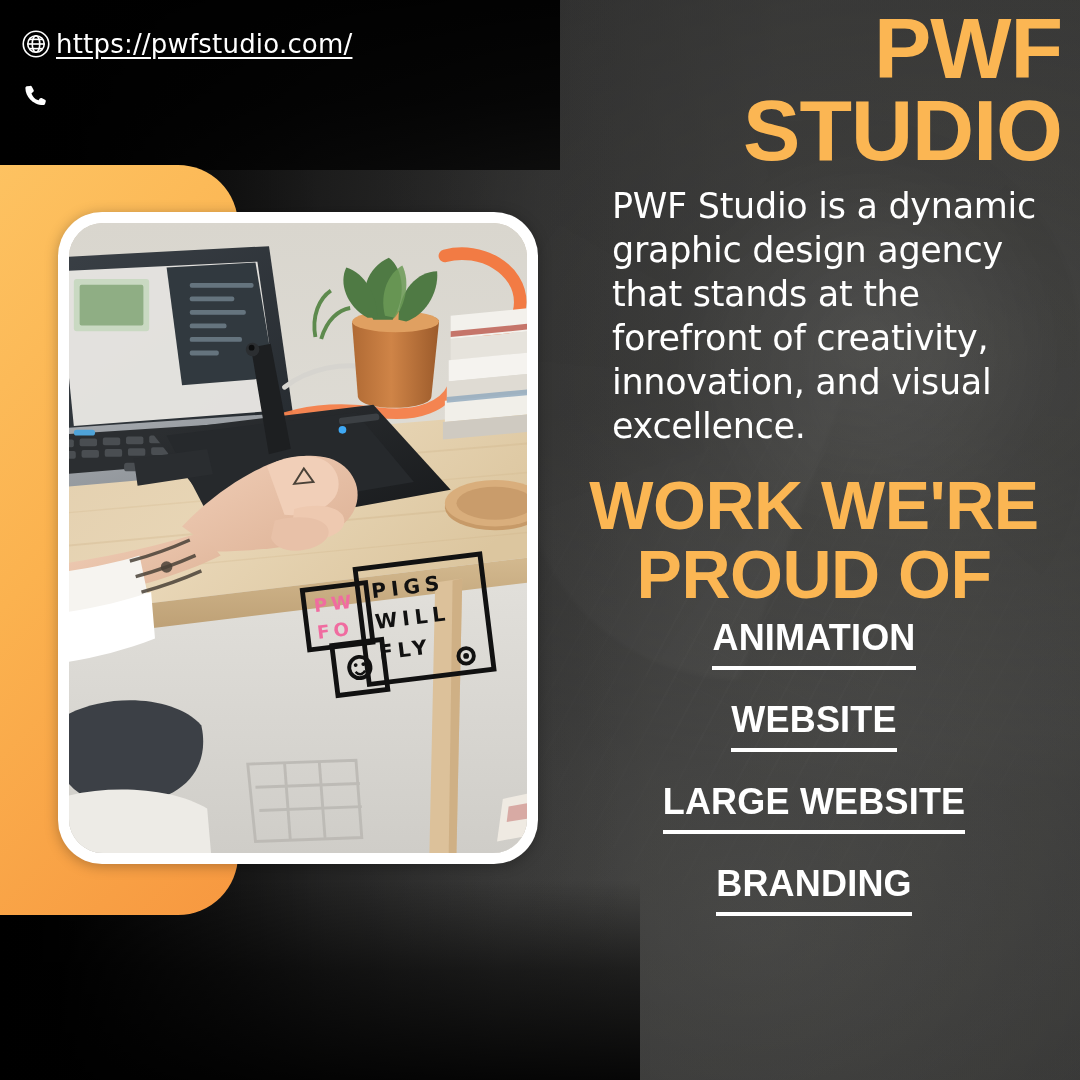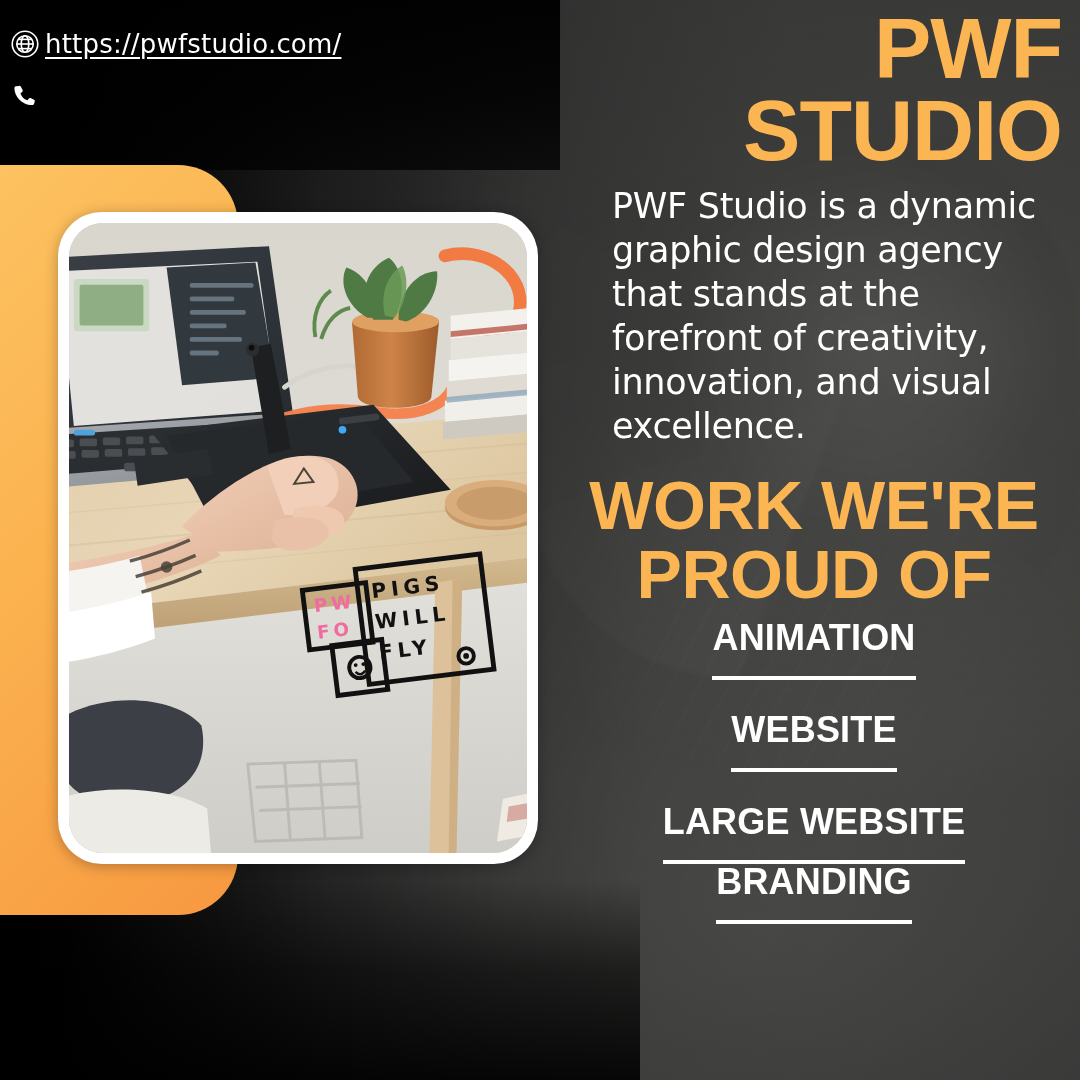--- a/index.html
+++ b/index.html
@@ -73,21 +73,21 @@
   .bg-botdark{
     position:absolute; left:0; bottom:0; width:640px; height:200px;
     background:linear-gradient(0deg, rgba(0,0,0,0.9) 0%, rgba(0,0,0,0.55) 55%, rgba(0,0,0,0) 100%);
   }
 
   
   .contact{
     position:absolute; left:0; top:18px; width:540px; z-index:40;
   }
   .contact-row{
-    display:flex; align-items:center; height:52px; padding-left:5px;
+    display:flex; align-items:center; height:52px; padding-left:16px;
   }
   .c-ico{
     width:40px; height:40px; flex:0 0 40px;
     display:flex; align-items:center; justify-content:center;
     color:#fff;
   }
   .c-ico svg{ display:block; }
   .c-text{
     color:#fff; font-size:26px; letter-spacing:0.2px;
     font-family:"DejaVu Sans", sans-serif;
@@ -162,27 +162,27 @@
     text-align:center;
     color:#ffffff;
     font-weight:bold;
     font-size:36px;
     letter-spacing:0.2px;
     line-height:1;
   }
   .svc-item span{
     display:inline-block;
     border-bottom:4px solid #ffffff;
-    padding-bottom:20px;
+    padding-bottom:10px;
   }
   .svc-item.s0{ margin-top:6px; }
   .svc-item.s1{ margin-top:32px; }
   .svc-item.s2{ margin-top:32px; }
   .svc-item.s3{ margin-top:45px; }
-  .svc-item.s4{ }
+  .svc-item.s4{ margin-top:32px; }
 </style>
 </head>
 <body>
 
 <div class="poster">
 
   <div class="bg-photo"></div>
   <div class="bg-ghost"></div>
   <div class="bg-ghost2"></div>
   <div class="bg-vignette"></div>

